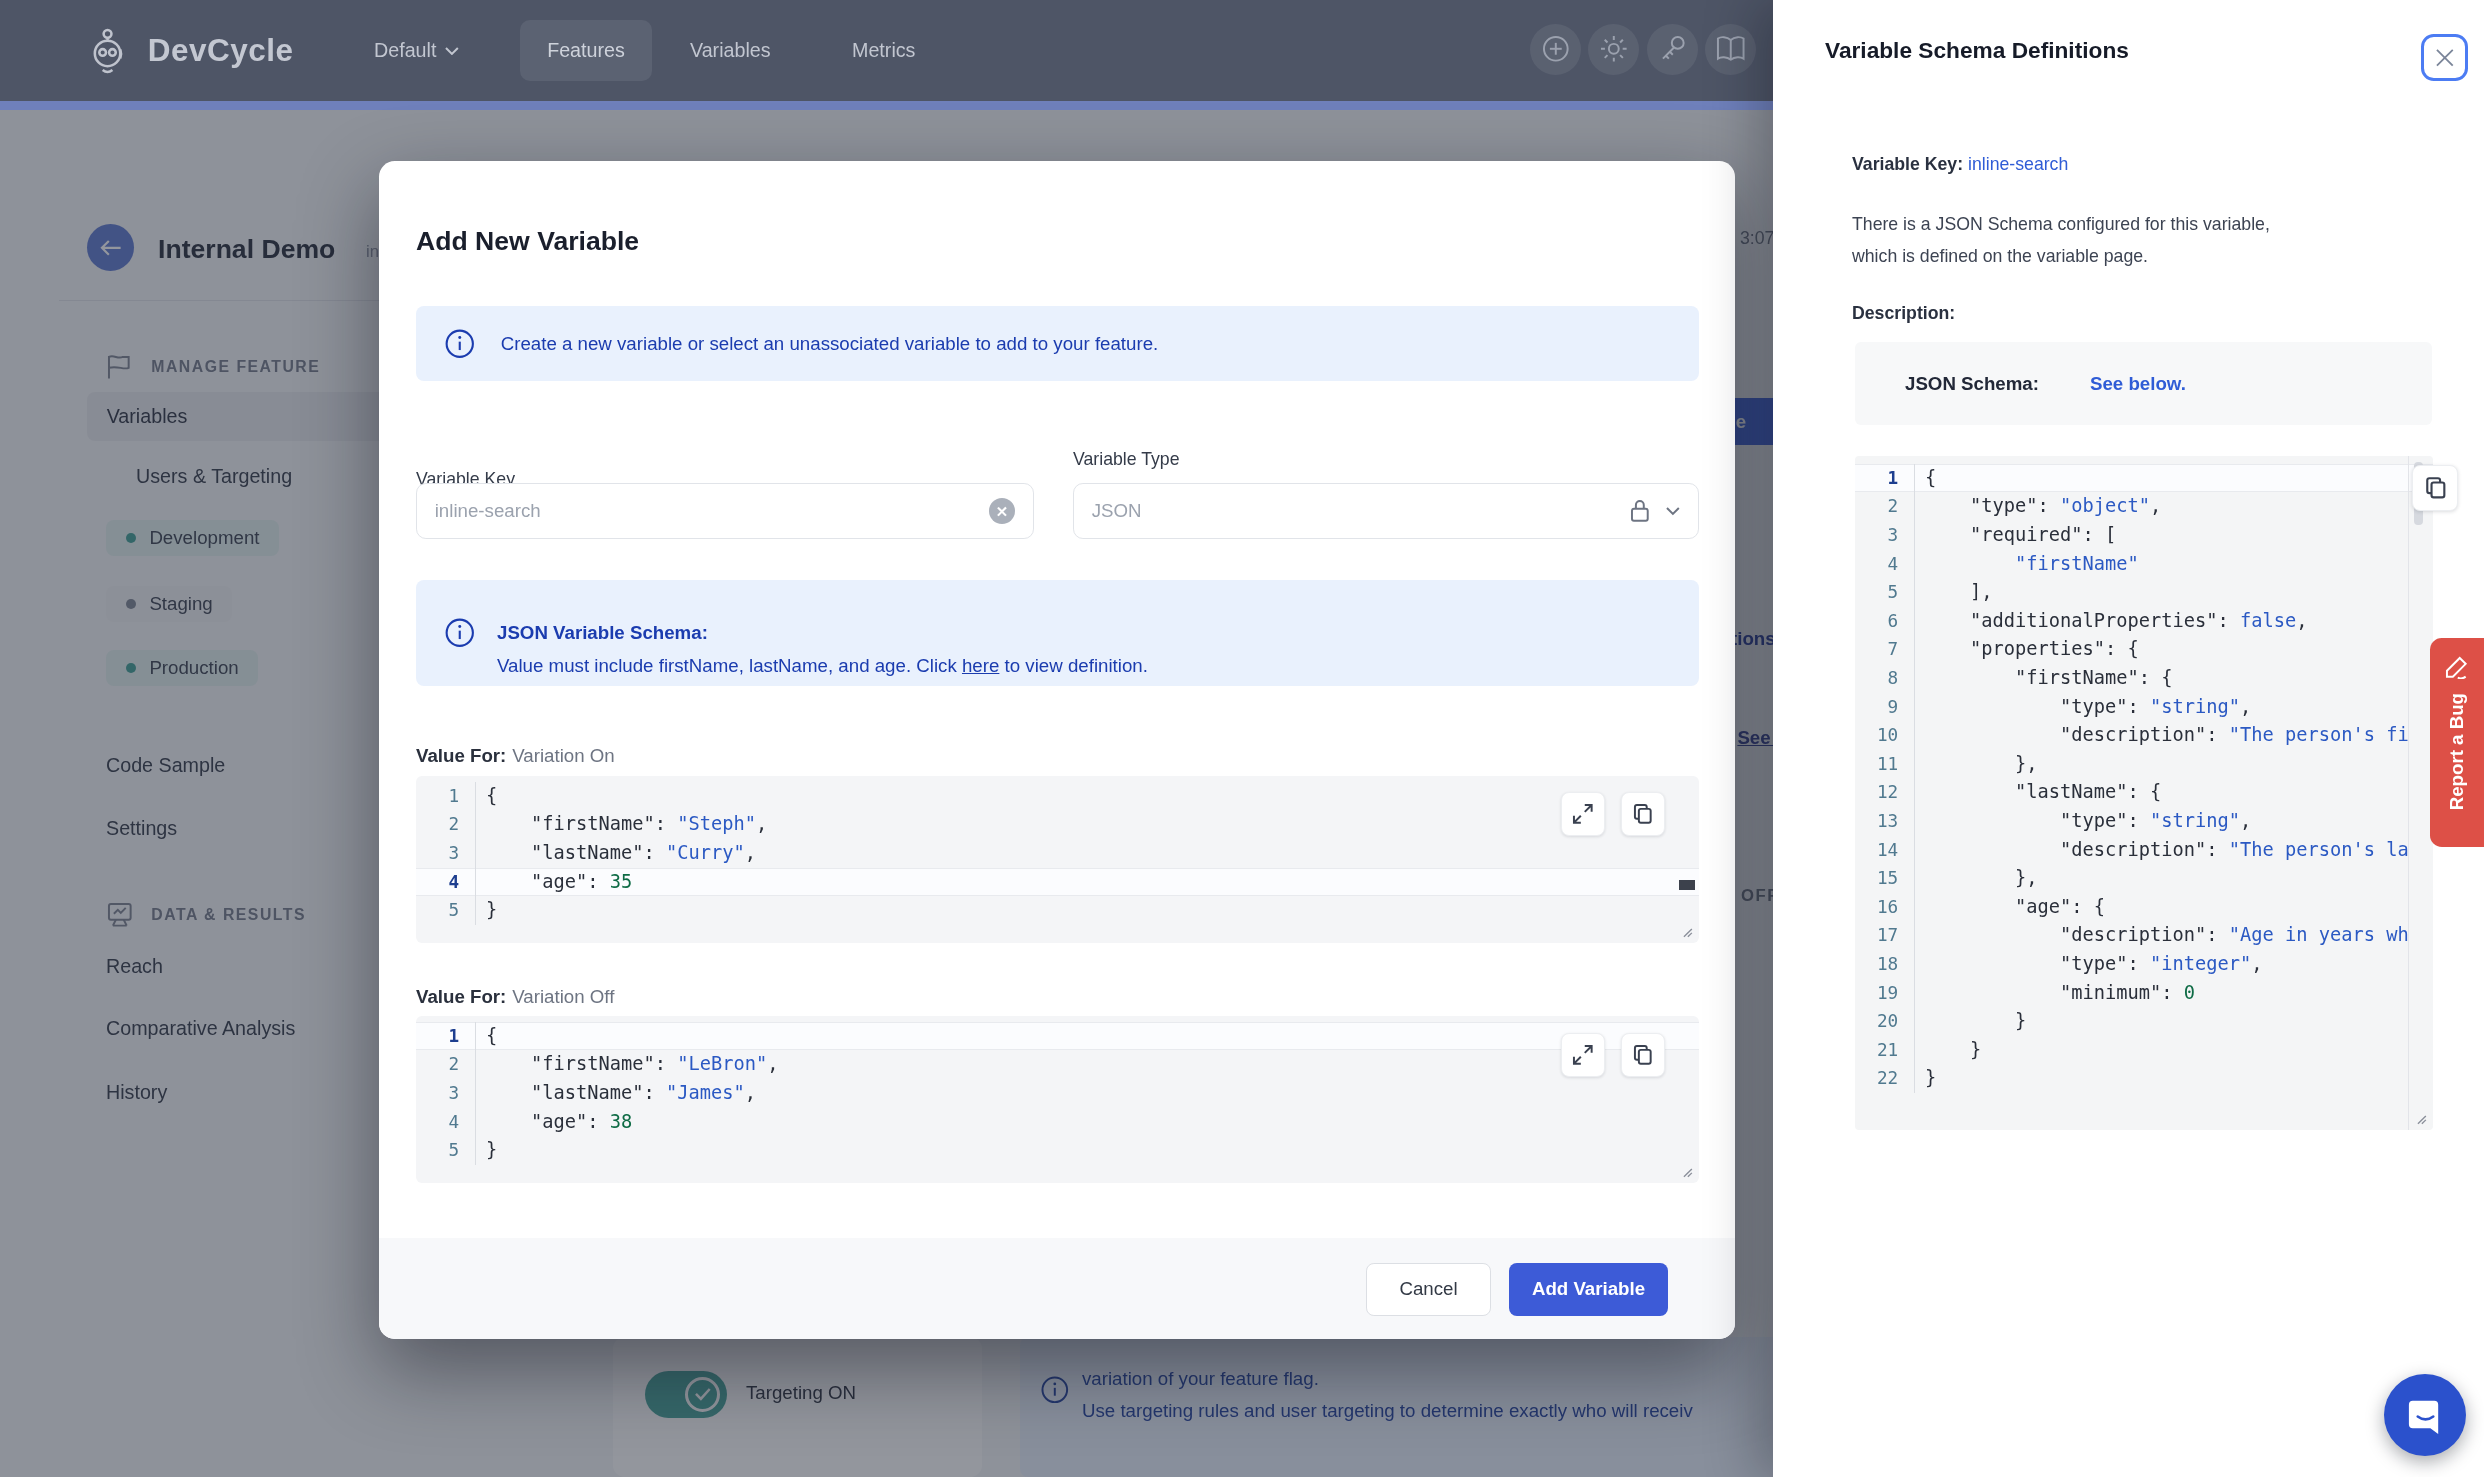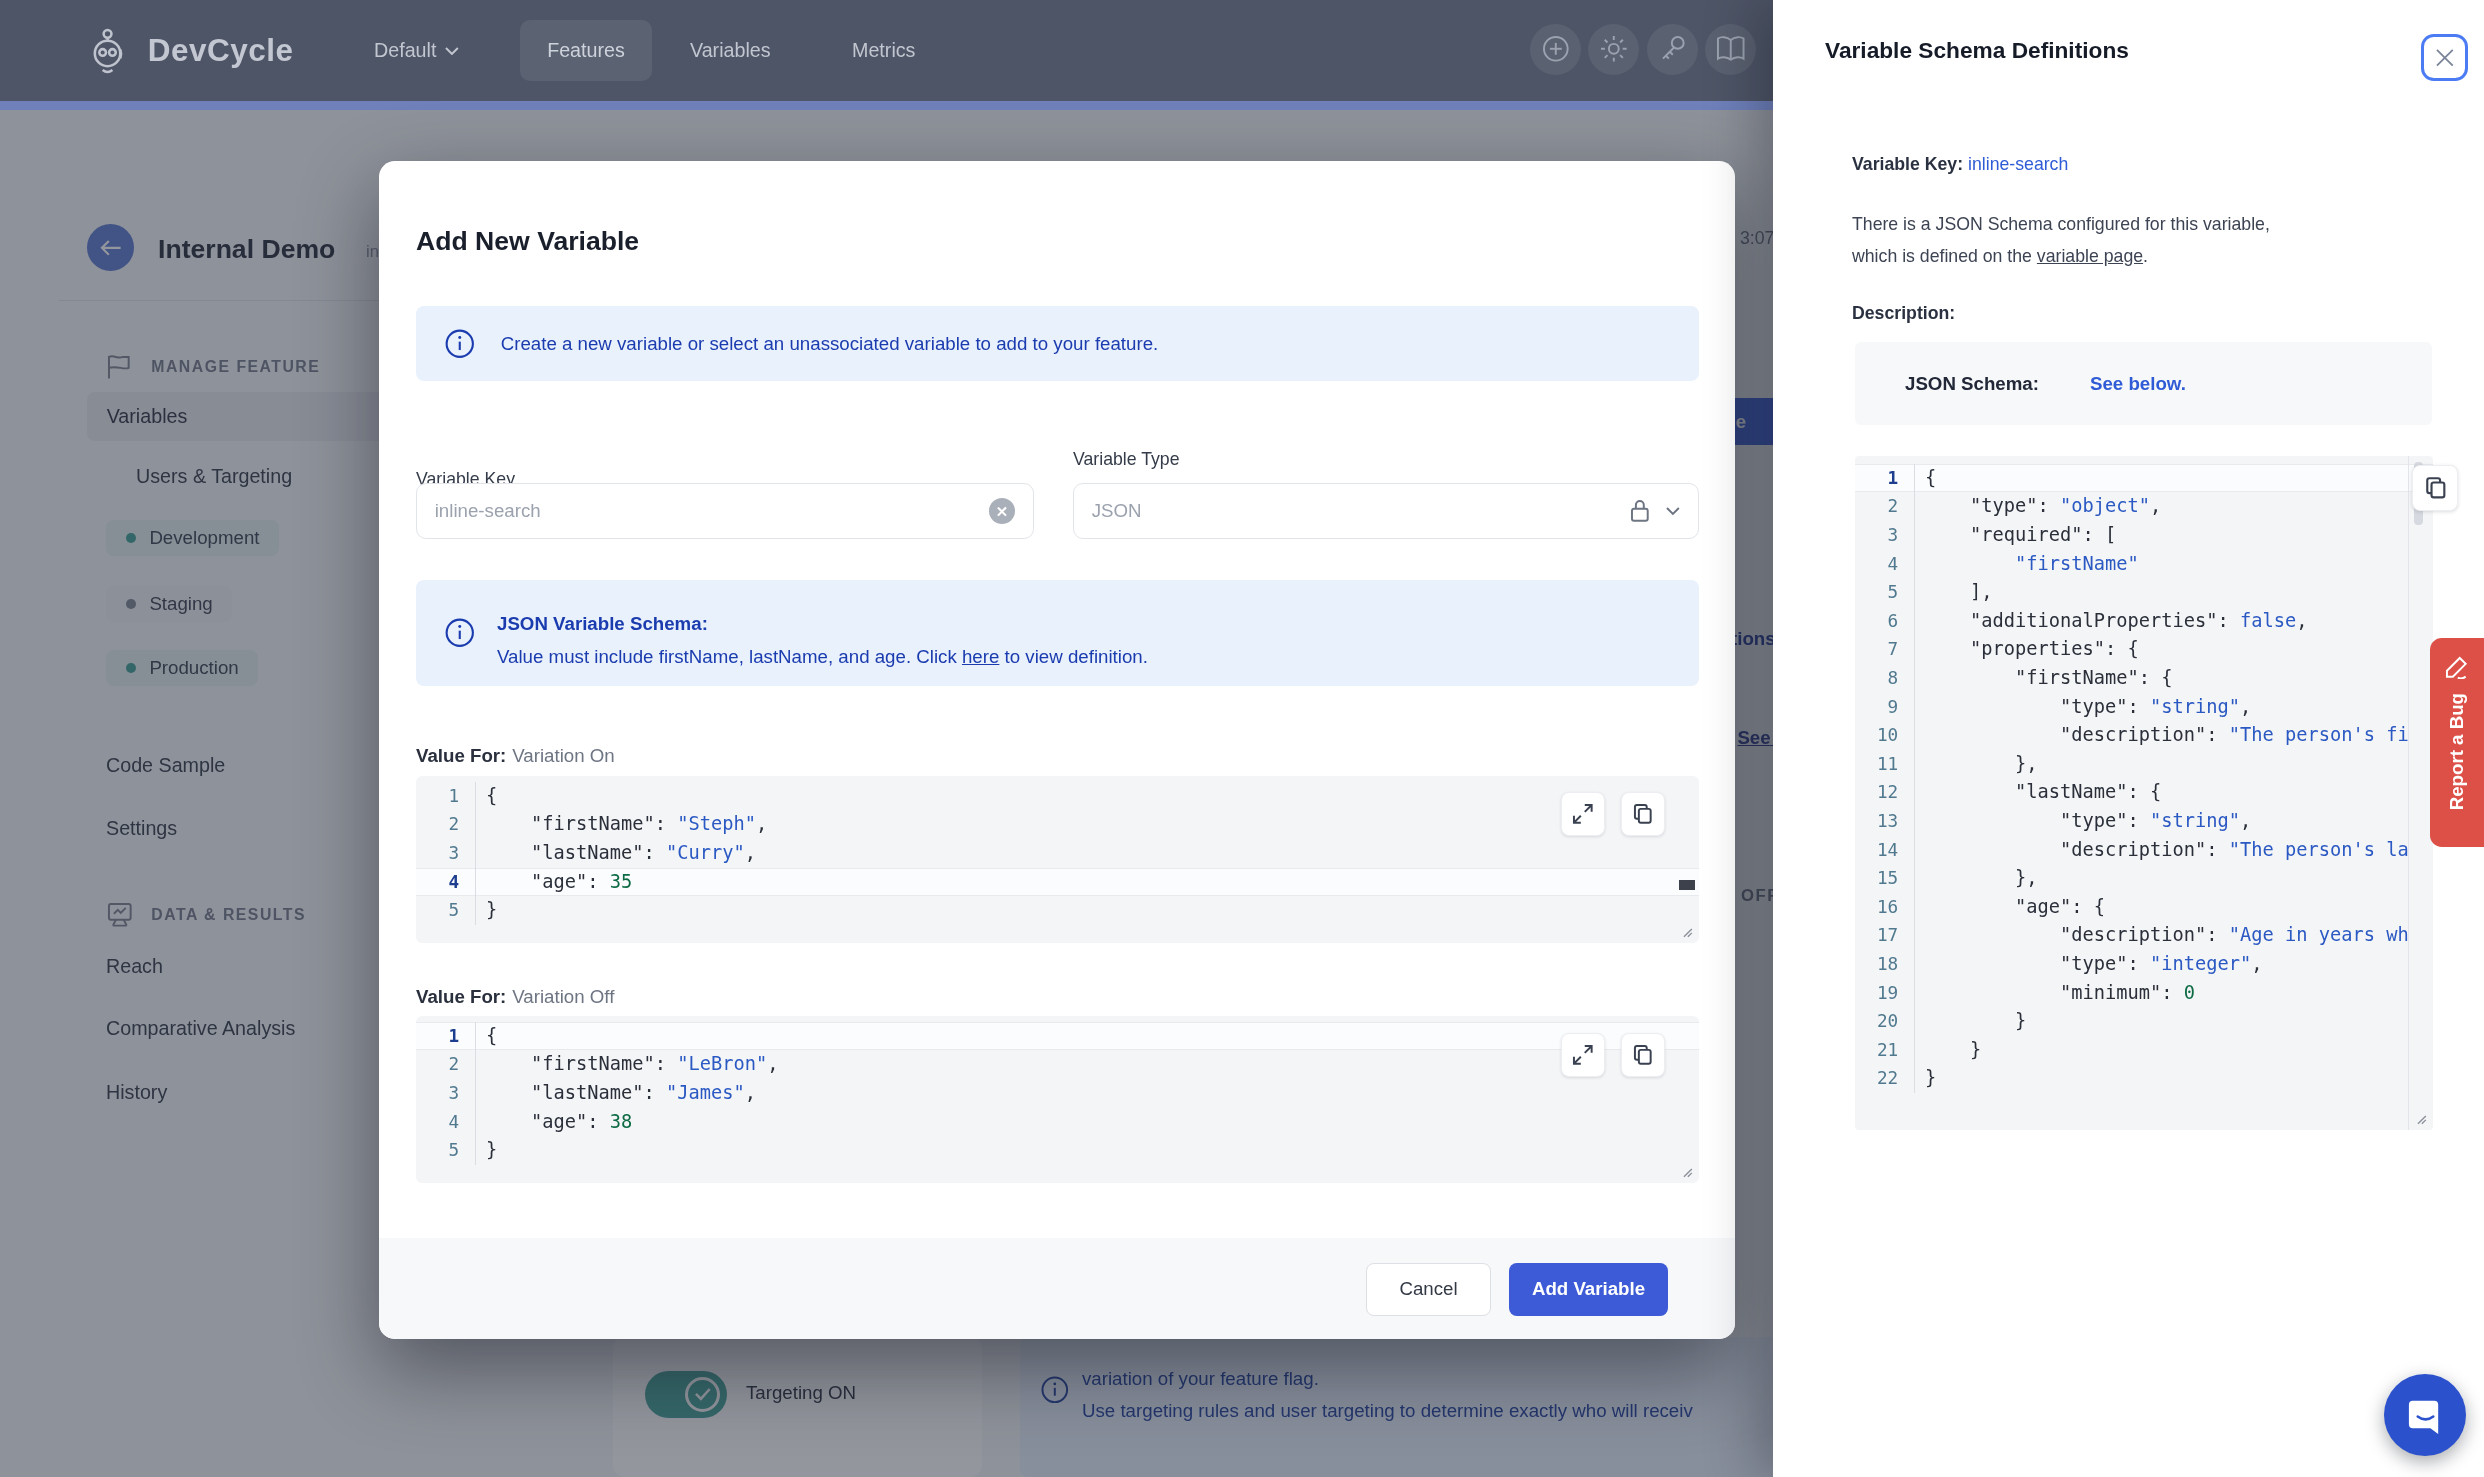--- a/index.html
+++ b/index.html
@@ -42,21 +42,21 @@
   .bg-toggle-label { position:absolute; left:746px; top:1272px; font-size:18.7px; color:#2b313e; }
   .bg-banner { position:absolute; left:1020px; top:1227px; width:788px; height:140px; background:#e9f1fd; border-radius:7.9px; }
   .bg-banner-text { position:absolute; left:1082px; top:1253px; width:749px; font-size:18.7px; line-height:31.5px; color:#21409f; }
   .bg-banner-icon { position:absolute; left:1040px; top:1265px; }
 
   
   .modal { position:absolute; left:379px; top:161px; width:1356px; height:1178px; background:#fff; border-radius:15.8px; box-shadow:0 29.6px 79px rgba(10,14,25,.45); z-index:10; }
   .modal-title { position:absolute; left:37px; top:65px; font-size:26.6px; font-weight:600; color:#1a1f2c; }
   .banner { position:absolute; left:37px; background:#e9f1fd; border-radius:7.9px; }
   .banner-info { top:145px; width:1283px; height:75px; display:flex; align-items:center; gap:25.6px; padding-left:27.6px; font-size:18.7px; color:#1b3caf; }
-  .banner-schema { top:419px; width:1283px; height:106px; padding:28px 0 0 81px; font-size:18.7px; color:#1b3caf; line-height:32.5px; }
+  .banner-schema { top:419px; width:1283px; height:106px; padding:37px 0 0 81px; font-size:18.7px; color:#1b3caf; line-height:32.5px; }
   .banner-schema .icon-slot { position:absolute; left:27.6px; top:37px; }
   .field-label { position:absolute; top:288px; font-size:17.7px; font-weight:500; color:#343b49; }
   .input { position:absolute; top:322px; height:56px; background:#fff; border:1px solid #e1e4e9; border-radius:9.9px; display:flex; align-items:center; padding:0 17.7px; font-size:18.7px; color:#9ba2ae; }
   .input .grow { flex:1; }
   .clear-btn { width:26.6px; height:26.6px; border-radius:50%; background:#aab0ba; color:#fff; display:flex; align-items:center; justify-content:center; font-size:14.8px; font-weight:bold; }
   .value-for { position:absolute; left:37px; font-size:18.7px; color:#6d7482; }
   .value-for b { color:#2a303d; font-weight:600; margin-right:5.9px; }
   .editor { position:absolute; left:37px; width:1283px; background:#f4f5f7; border-radius:5.9px; padding-top:5.9px; overflow:hidden; }
   .editor-tools { position:absolute; display:flex; gap:15.8px; z-index:3; }
   .tool-btn { width:44px; height:44px; background:#fff; border:1px solid #eceef1; border-radius:7.9px; box-shadow:0 1px 3px rgba(20,25,40,.12); display:flex; align-items:center; justify-content:center; }
@@ -405,21 +405,21 @@
       <svg width="21.7" height="21.7" viewBox="0 0 22 22" fill="none" stroke="#7a8599" stroke-width="1.8">
           <line x1="3" y1="3" x2="19" y2="19"></line>
           <line x1="19" y1="3" x2="3" y2="19"></line>
         </svg>
     </span>
   </div>
 
   <div class="p-keyline"><b>Variable Key: </b><span>inline-search</span></div>
   <div class="p-par" style="top:209px;">
     <div>There is a JSON Schema configured for this variable,</div>
-    <div><span>which is defined on the </span><span style="text-decoration:underline;">variable page</span><span>.</span></div>
+    <div><span>which is defined on the </span><span style="">variable page</span><span>.</span></div>
   </div>
   <div class="p-desc">Description:</div>
 
   <div class="p-schemabox">
     <b>JSON Schema:</b>
     <a>See below.</a>
   </div>
 
   <div class="schema-block">
     <div>

